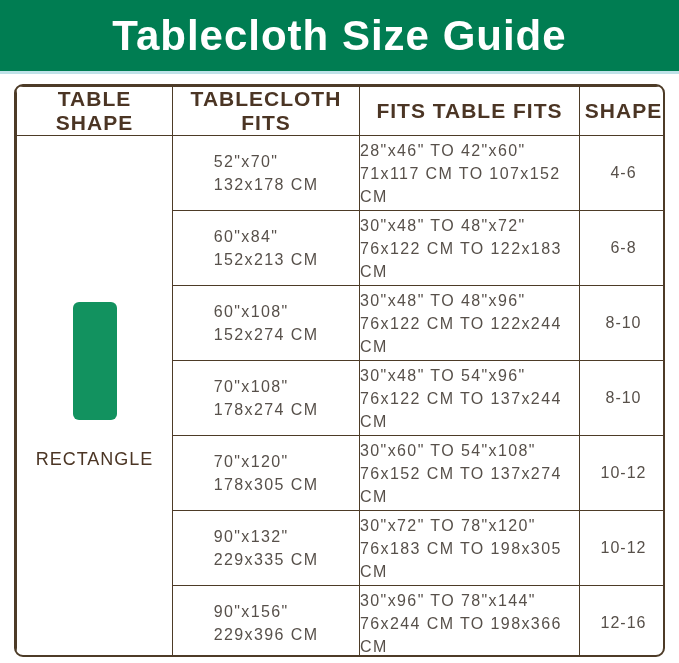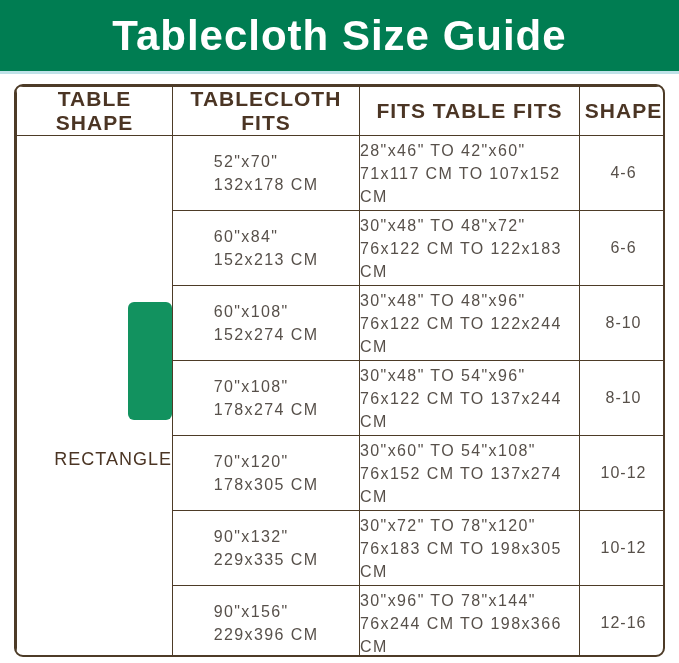--- a/index.html
+++ b/index.html
@@ -36,21 +36,21 @@
     letter-spacing:1px;
   }
   td{color:var(--cell-text);font-size:16px;text-align:center;}
   .two-line{
     display:inline-block;text-align:left;line-height:23px;letter-spacing:1.4px;
   }
   .two-line span{display:block;}
   .seats-cell{letter-spacing:1px;}
   .shape-cell{text-align:center;}
   .shape-stack{
-    display:flex;flex-direction:column;align-items:flex-end;
+    display:flex;flex-direction:column;align-items:center;
     transform:translateY(-12px);
   }
   .rect-shape{
     width:44px;height:118px;background:var(--rect-green);border-radius:6px;
   }
   .shape-label{
     margin-top:29px;font-size:18px;color:var(--header-text);letter-spacing:1px;
   }
 </style>
 </head>
@@ -105,21 +105,21 @@
             <span>60"x84"</span>
             <span>152x213 CM</span>
           </div>
         </td>
         <td>
           <div class="two-line">
             <span>30"x48" TO 48"x72"</span>
             <span>76x122 CM TO 122x183 CM</span>
           </div>
         </td>
-        <td class="seats-cell">6-6</td>
+        <td class="seats-cell">6-8</td>
       </tr>
 
       <tr class="data-row">
         <td>
           <div class="two-line">
             <span>60"x108"</span>
             <span>152x274 CM</span>
           </div>
         </td>
         <td>

